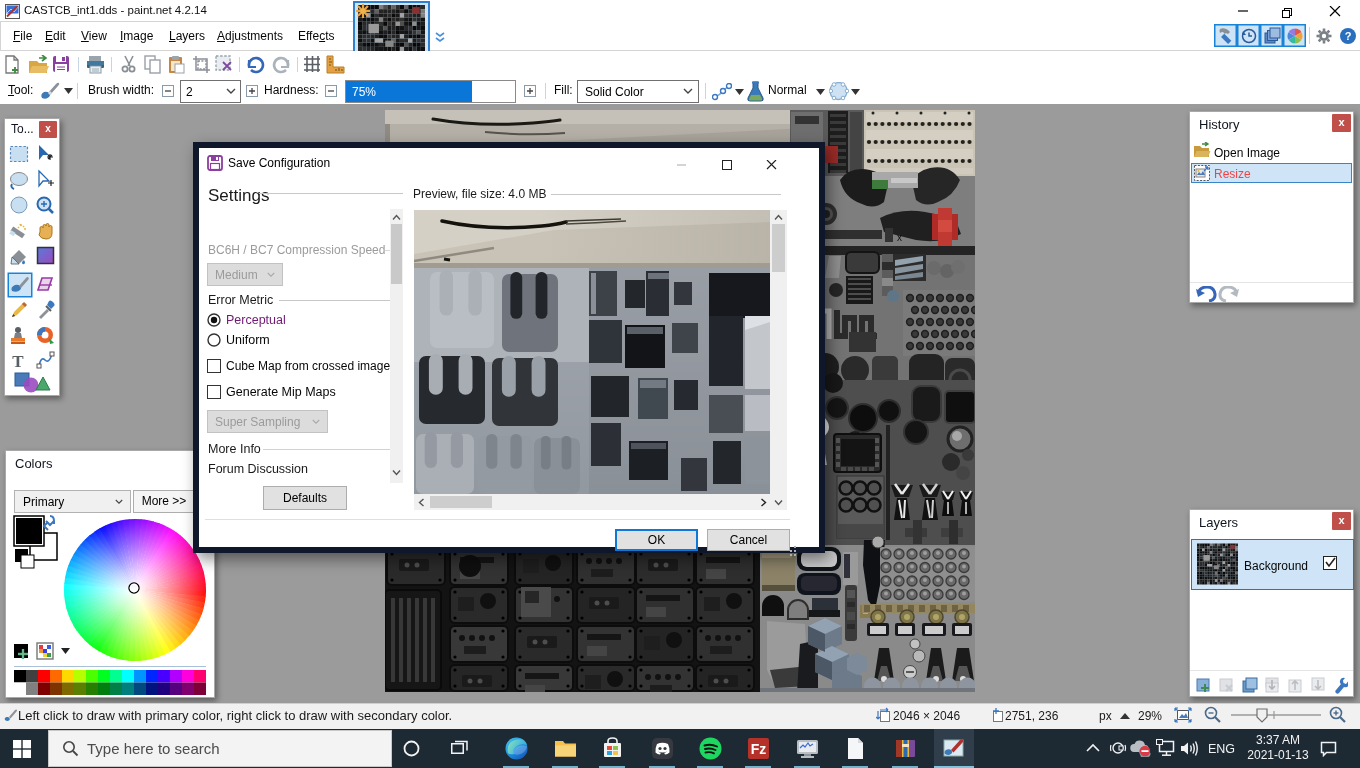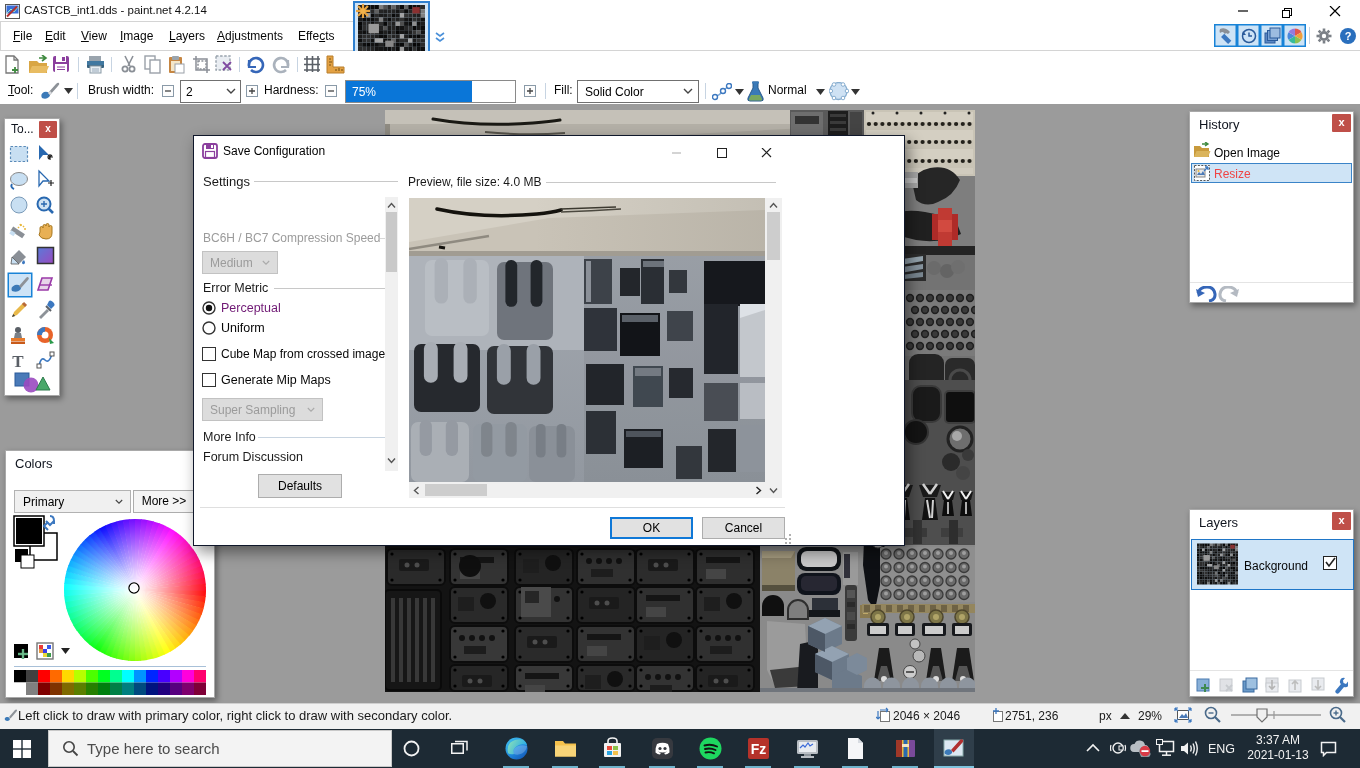--- a/index.html
+++ b/index.html
@@ -1461,36 +1461,36 @@
   <g transform="translate(115,0)" opacity="0.55">
         <rect x="1" y="2" width="12" height="12" fill="#d8dce2" stroke="#9aa0a8"></rect>
         <path d="M7,4 v9 M4,10 l3,3 l3,-3" stroke="#888" stroke-width="1.6" fill="none"></path>
       </g>
   <g transform="translate(138,0)">
         <path d="M11,2 q-4,-1 -5,3 q-0.5,2 1,3 l-5,6 q-1.5,1.5 0,3 q1.5,1.5 3,0 l5,-6 q3,1 4.5,-1.5 q1,-2 -0.5,-4 l-2,2.5 l-2.5,-1 l-0.5,-2.5 z" fill="#3c78c0"></path>
       </g>
  </svg>
 </div>
 
-<div class="a" style="left:193px;top:135px;width:712px;height:411px;background:#fff;border:1px solid #0f172a;box-shadow:4px 6px 14px rgba(0,0,0,.45)">
+<div class="a" style="left:193px;top:142px;width:632px;height:411px;background:#fff;border:6px solid #0f172a;box-shadow:4px 6px 14px rgba(0,0,0,.45)">
 
  <svg class="a" style="left:8px;top:7px" width="16" height="16" viewBox="0 0 16 16">
   <rect x="1" y="1" width="14" height="14" rx="2" fill="#fff" stroke="#8b3f9e" stroke-width="1.8"></rect>
   <rect x="4" y="1" width="8" height="5" fill="#8b3f9e"></rect>
       <rect x="9" y="2" width="2" height="3" fill="#fff"></rect>
   <rect x="3.5" y="8.5" width="9" height="6" fill="none" stroke="#8b3f9e" stroke-width="1.2"></rect>
  </svg>
  <div class="a" style="left:29px;top:8px;font-size:12px;color:#000">Save Configuration</div>
  <svg class="a" style="left:478px;top:12px" width="100" height="11" viewBox="0 0 100 11">
   <line x1="0" y1="5" x2="9" y2="5" stroke="#b8b8b8" stroke-width="1.2"></line>
   <rect x="45.5" y="0.5" width="9" height="9" fill="none" stroke="#222"></rect>
   <path d="M90,0 l9,9 M99,0 l-9,9" stroke="#222" stroke-width="1.2"></path>
  </svg>
 
- <div class="a" style="left:9px;top:38px;font-size:13px;color:#1a1a1a">Settings</div>
+ <div class="a" style="left:9px;top:38px;font-size:17px;color:#1a1a1a">Settings</div>
  <div class="gline" style="left:60px;top:45px;width:144px;background:#c8c8c8"></div>
 
  <div class="a" style="left:191px;top:61px;width:13px;height:274px;background:#f0f0f0"></div>
  <svg class="a" style="left:193px;top:66px" width="9" height="7" viewBox="0 0 9 7">
       <path d="M1,5.5 l3.5,-4 l3.5,4" stroke="#555" stroke-width="1.4" fill="none"></path>
     </svg>
  <div class="a" style="left:192px;top:76px;width:11px;height:60px;background:#c9c9c9"></div>
  <svg class="a" style="left:193px;top:321px" width="9" height="7" viewBox="0 0 9 7">
       <path d="M1,1.5 l3.5,4 l3.5,-4" stroke="#555" stroke-width="1.4" fill="none"></path>
     </svg>

